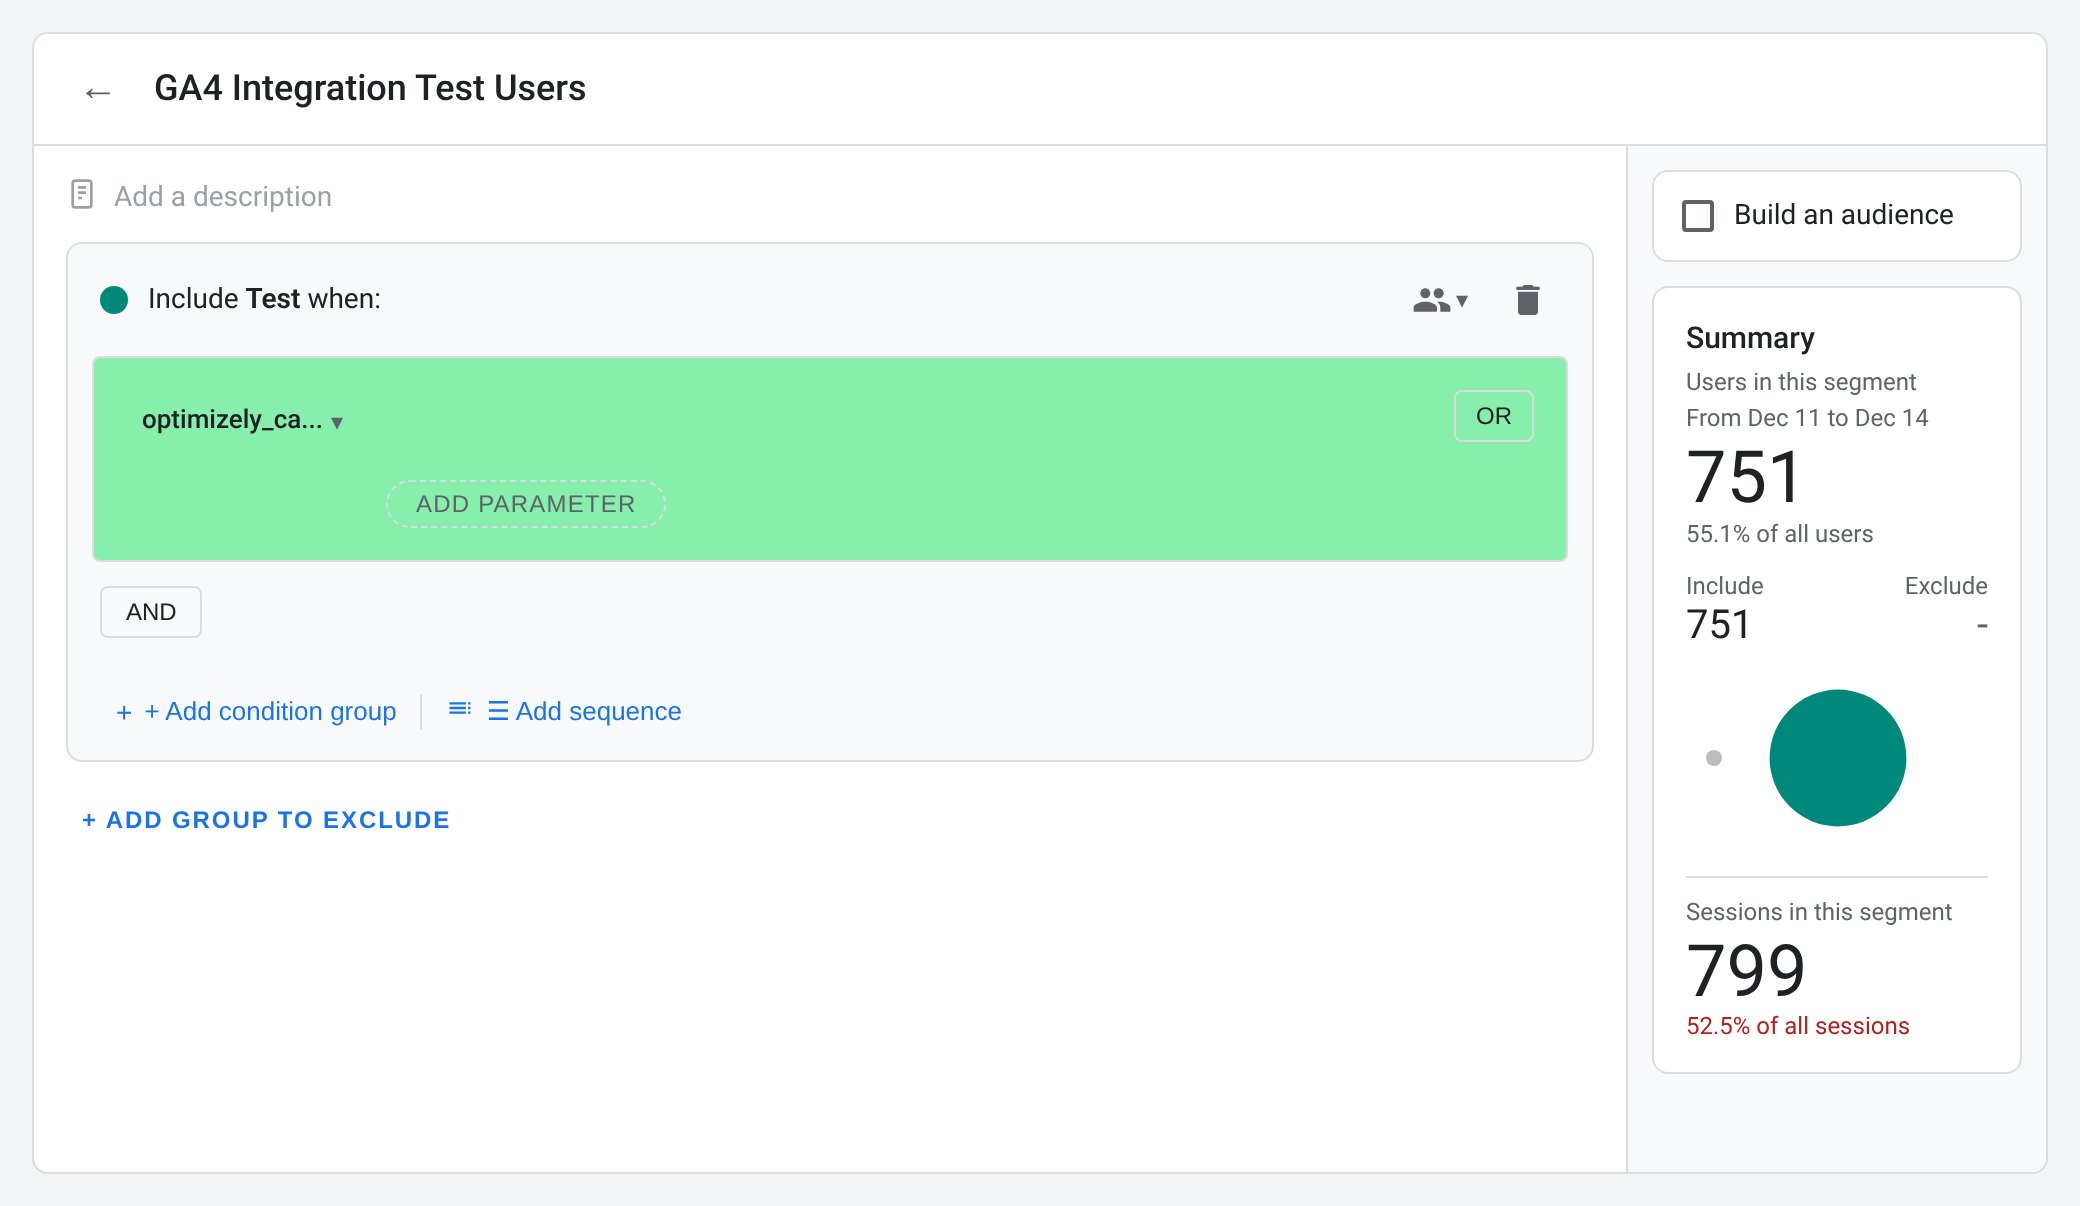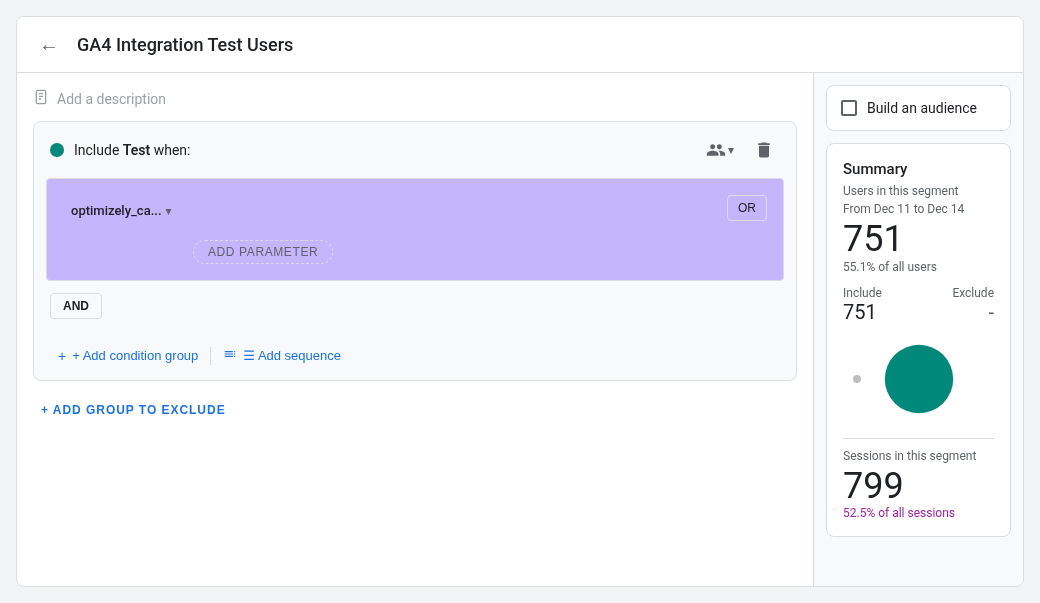--- a/index.html
+++ b/index.html
@@ -157,21 +157,21 @@
       font-size: 18px;
       display: flex;
       align-items: center;
       justify-content: center;
       width: 32px;
       height: 32px;
       border-radius: 50%;
     }
     .segment-body {
       padding: 12px 16px 16px 16px;
-      background: #c4b5fd;
+      background: #86efac;
       margin: 0 12px 12px 12px;
       border-radius: 4px;
       border: 1px solid #dadce0;
     }
     .filter-row {
       display: flex;
       align-items: flex-start;
       gap: 12px;
       margin-bottom: 12px;
     }
@@ -248,21 +248,21 @@
       letter-spacing: 0.05em;
       cursor: pointer;
       margin-top: 4px;
     }
     .and-btn {
       background: none;
       border: 1px solid #dadce0;
       border-radius: 4px;
       padding: 5px 12px;
       font-size: 12px;
-      font-weight: 700;
+      font-weight: 400;
       color: #202124;
       cursor: pointer;
     }
     
     .condition-links {
       display: flex;
       align-items: center;
       gap: 0;
       padding: 10px 16px;
     }
@@ -404,21 +404,21 @@
       margin-bottom: 4px;
     }
     .sessions-count {
       font-size: 36px;
       font-weight: 400;
       color: #202124;
       line-height: 1.1;
     }
     .sessions-pct {
       font-size: 12px;
-      color: #a21caf;
+      color: #b91c1c;
     }
     
     .dropdown-arrow {
       font-size: 12px;
       color: #5f6368;
     }
     
     .people-icon-btn {
       display: flex;
       align-items: center;

